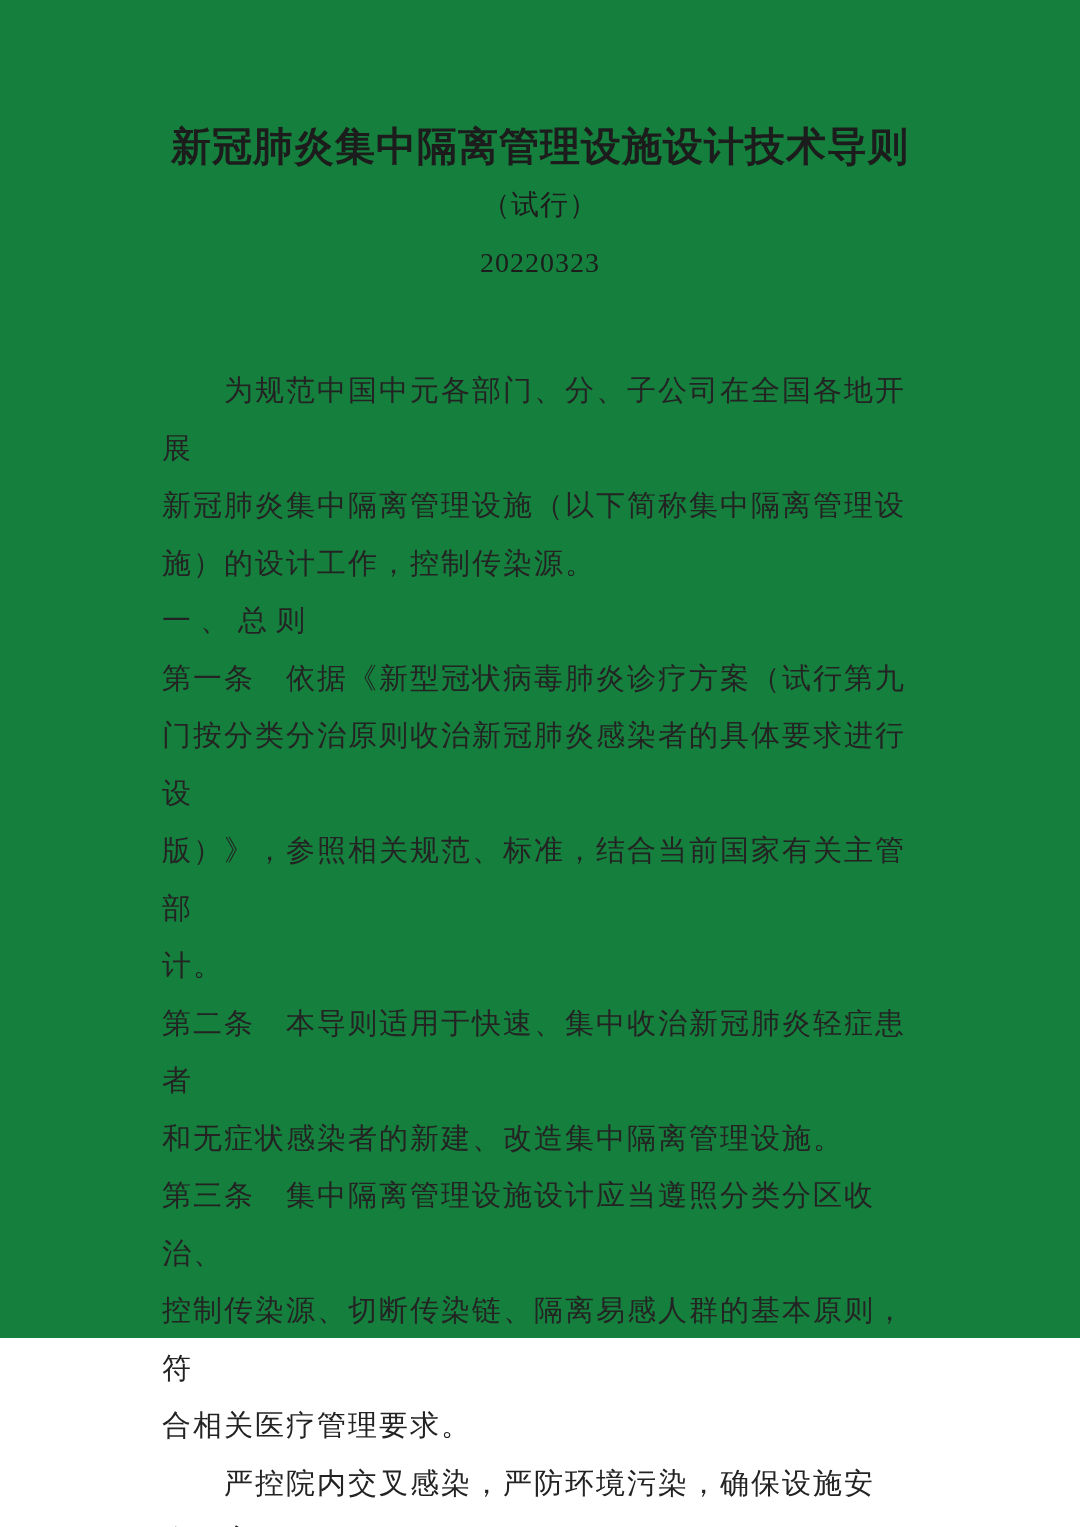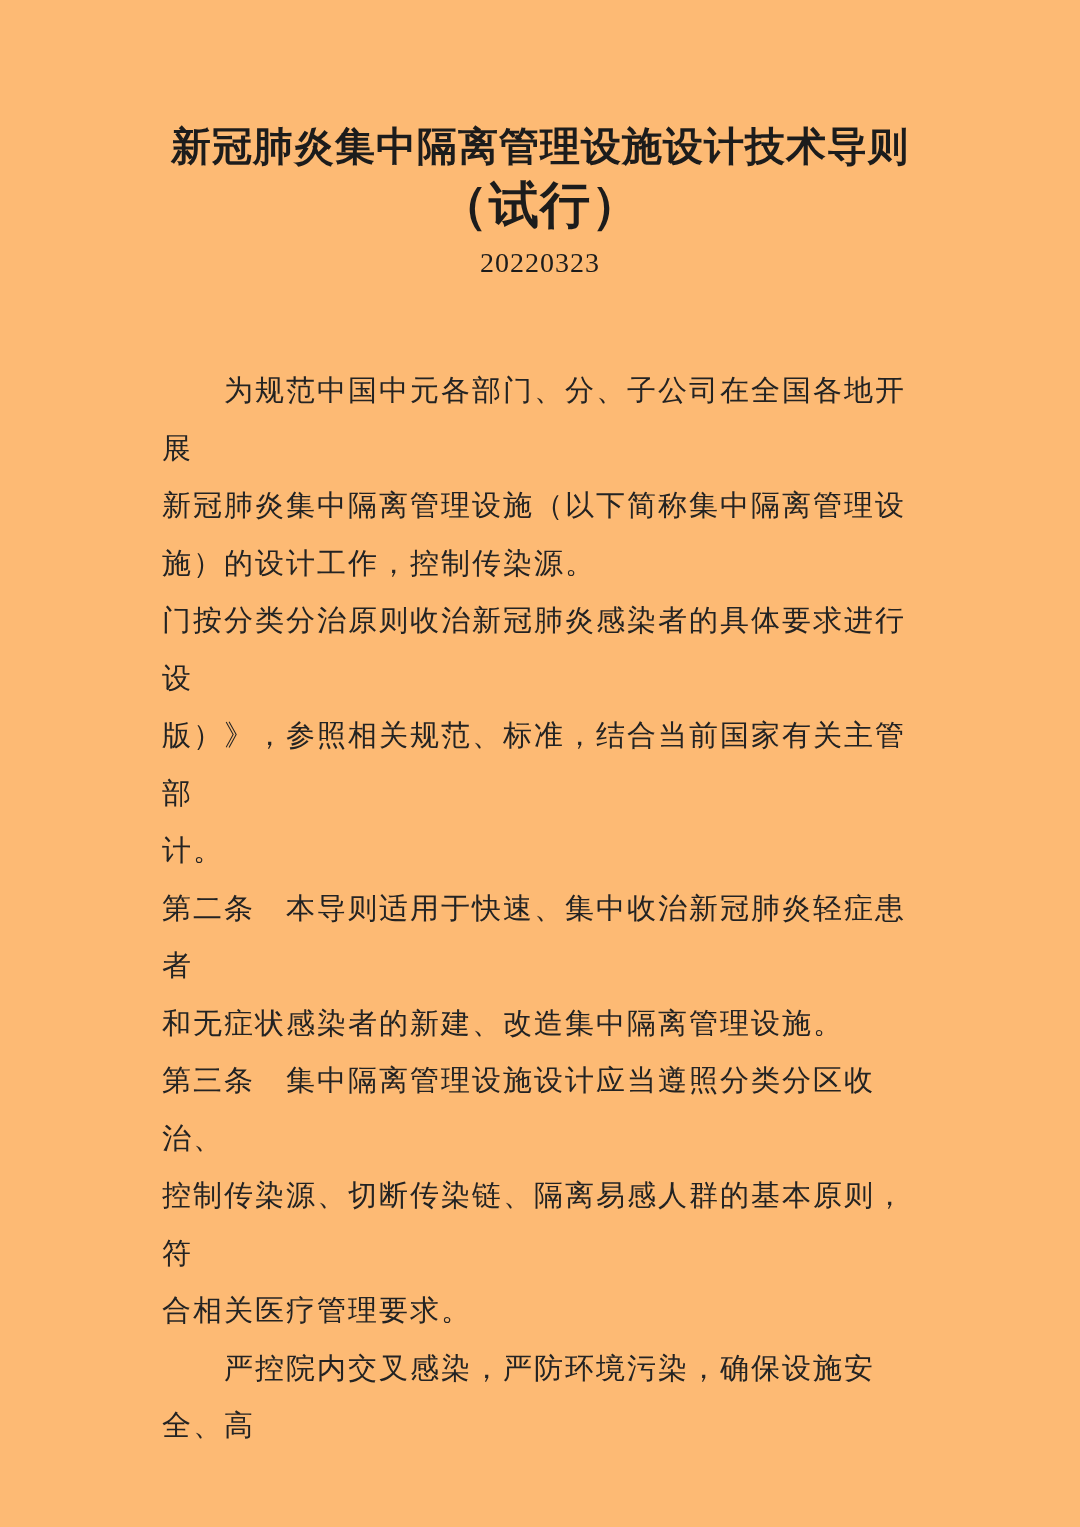--- a/index.html
+++ b/index.html
@@ -9,39 +9,39 @@
   body {
     width: 1080px;
     height: 1527px;
     background: #ffffff;
     font-family: "Liberation Serif", "DejaVu Serif", serif;
     overflow: hidden;
   }
   .page {
     box-sizing: border-box;
     width: 1080px;
-    height: 1527px;
+    height: 1338px;
     padding: 0 162px;
-    background: #fdba74;
+    background: #15803d;
     color: #212121;
   }
   .title-block {
     padding-top: 118px;
     text-align: center;
     line-height: 58px;
   }
   .doc-title {
     font-size: 40px;
     font-weight: 700;
     letter-spacing: 1px;
     color: #1c1c1c;
   }
   .doc-subtitle {
-    font-size: 50px;
-    font-weight: 700;
+    font-size: 28px;
+    font-weight: 400;
     letter-spacing: 1px;
     color: #1c1c1c;
   }
   .doc-date {
     font-size: 28px;
     font-weight: 400;
     letter-spacing: 1px;
     color: #1c1c1c;
   }
   .body-block {
@@ -67,20 +67,22 @@
   <div class="title-block">
     <div class="doc-title">新冠肺炎集中隔离管理设施设计技术导则</div>
     <div class="doc-subtitle">（试行）</div>
     <div class="doc-date">20220323</div>
   </div>
 
   <div class="body-block">
     <div class="body-line">　　为规范中国中元各部门、分、子公司在全国各地开展</div>
     <div class="body-line">新冠肺炎集中隔离管理设施（以下简称集中隔离管理设</div>
     <div class="body-line">施）的设计工作，控制传染源。</div>
+    <div class="body-line spread">一、总则</div>
+    <div class="body-line">第一条　依据《新型冠状病毒肺炎诊疗方案（试行第九</div>
     <div class="body-line">门按分类分治原则收治新冠肺炎感染者的具体要求进行设</div>
     <div class="body-line">版）》，参照相关规范、标准，结合当前国家有关主管部</div>
     <div class="body-line">计。</div>
     <div class="body-line">第二条　本导则适用于快速、集中收治新冠肺炎轻症患者</div>
     <div class="body-line">和无症状感染者的新建、改造集中隔离管理设施。</div>
     <div class="body-line">第三条　集中隔离管理设施设计应当遵照分类分区收治、</div>
     <div class="body-line">控制传染源、切断传染链、隔离易感人群的基本原则，符</div>
     <div class="body-line">合相关医疗管理要求。</div>
     <div class="body-line">　　严控院内交叉感染，严防环境污染，确保设施安全、高</div>
 

